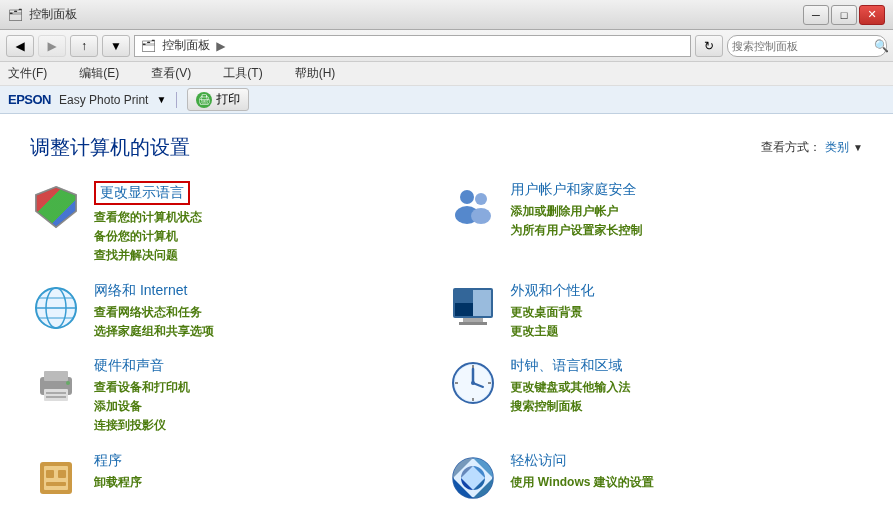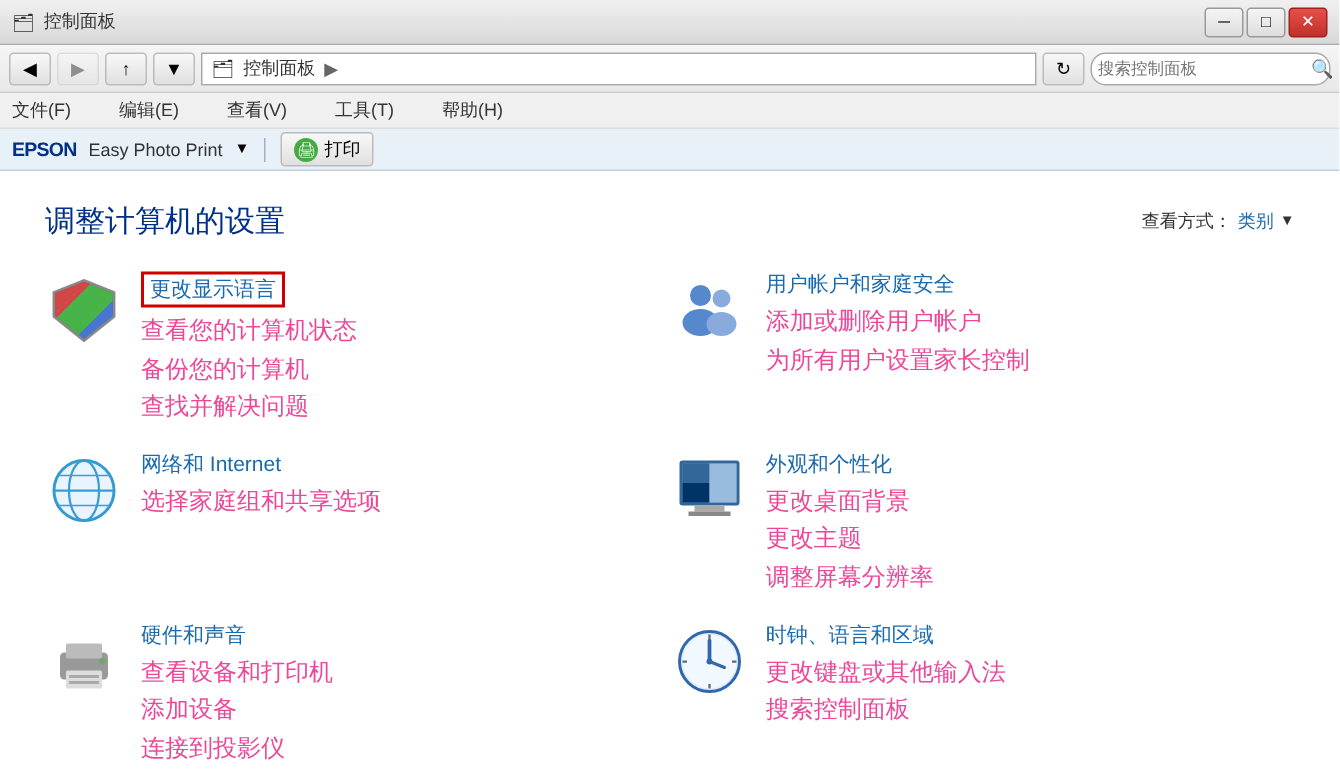--- a/index.html
+++ b/index.html
@@ -233,25 +233,26 @@
       cursor: pointer;
       display: inline-block;
       margin-bottom: 3px;
     }
     .control-title.highlighted {
       border: 2px solid #cc0000;
       padding: 1px 4px;
     }
 
     .control-sub {
-      font-size: 16px;
-      color: #ec4899;
+      font-size: 12px;
+      color: #4d7c0f;
       cursor: pointer;
       display: block;
       line-height: 1.6;
+      font-weight: bold;
     }
 
     
     svg { display: block; }
   </style>
 </head>
 <body>
 
 <div class="title-bar">
   <div class="title-bar-left">
@@ -374,41 +375,41 @@
           <circle cx="24" cy="24" r="20" fill="none" stroke="#3399cc" stroke-width="2"></circle>
           <ellipse cx="24" cy="24" rx="10" ry="20" fill="none" stroke="#3399cc" stroke-width="1.5"></ellipse>
           <line x1="4" y1="24" x2="44" y2="24" stroke="#3399cc" stroke-width="1.5"></line>
           <line x1="6" y1="14" x2="42" y2="14" stroke="#3399cc" stroke-width="1"></line>
           <line x1="6" y1="34" x2="42" y2="34" stroke="#3399cc" stroke-width="1"></line>
           <circle cx="24" cy="24" r="20" fill="rgba(100,180,255,0.15)"></circle>
         </svg>
       </div>
       <div class="control-text">
         <span class="control-title">网络和 Internet</span>
+        <span class="control-sub">查看网络状态和任务</span>
         <span class="control-sub">选择家庭组和共享选项</span>
       </div>
     </div>
 
     <div class="control-item">
       <div class="control-icon">
         <svg width="48" height="48" viewBox="0 0 48 48">
           <rect x="4" y="4" width="40" height="30" rx="2" fill="#336699"></rect>
           <rect x="6" y="6" width="36" height="26" rx="1" fill="#6699cc"></rect>
           <rect x="6" y="6" width="18" height="13" fill="#336699"></rect>
           <rect x="6" y="19" width="18" height="13" fill="#003366"></rect>
           <rect x="24" y="6" width="18" height="26" fill="#99bbdd"></rect>
           <rect x="14" y="34" width="20" height="4" fill="#aaa"></rect>
           <rect x="10" y="38" width="28" height="3" fill="#888"></rect>
         </svg>
       </div>
       <div class="control-text">
         <span class="control-title">外观和个性化</span>
         <span class="control-sub">更改桌面背景</span>
         <span class="control-sub">更改主题</span>
-        <span class="control-sub">调整屏幕分辨率</span>
       </div>
     </div>
 
     <div class="control-item">
       <div class="control-icon">
         <svg width="48" height="48" viewBox="0 0 48 48">
 
           <rect x="8" y="18" width="32" height="18" rx="3" fill="#999"></rect>
           <rect x="12" y="12" width="24" height="10" rx="1" fill="#bbb"></rect>
           <rect x="12" y="30" width="24" height="12" rx="1" fill="#ddd"></rect>

